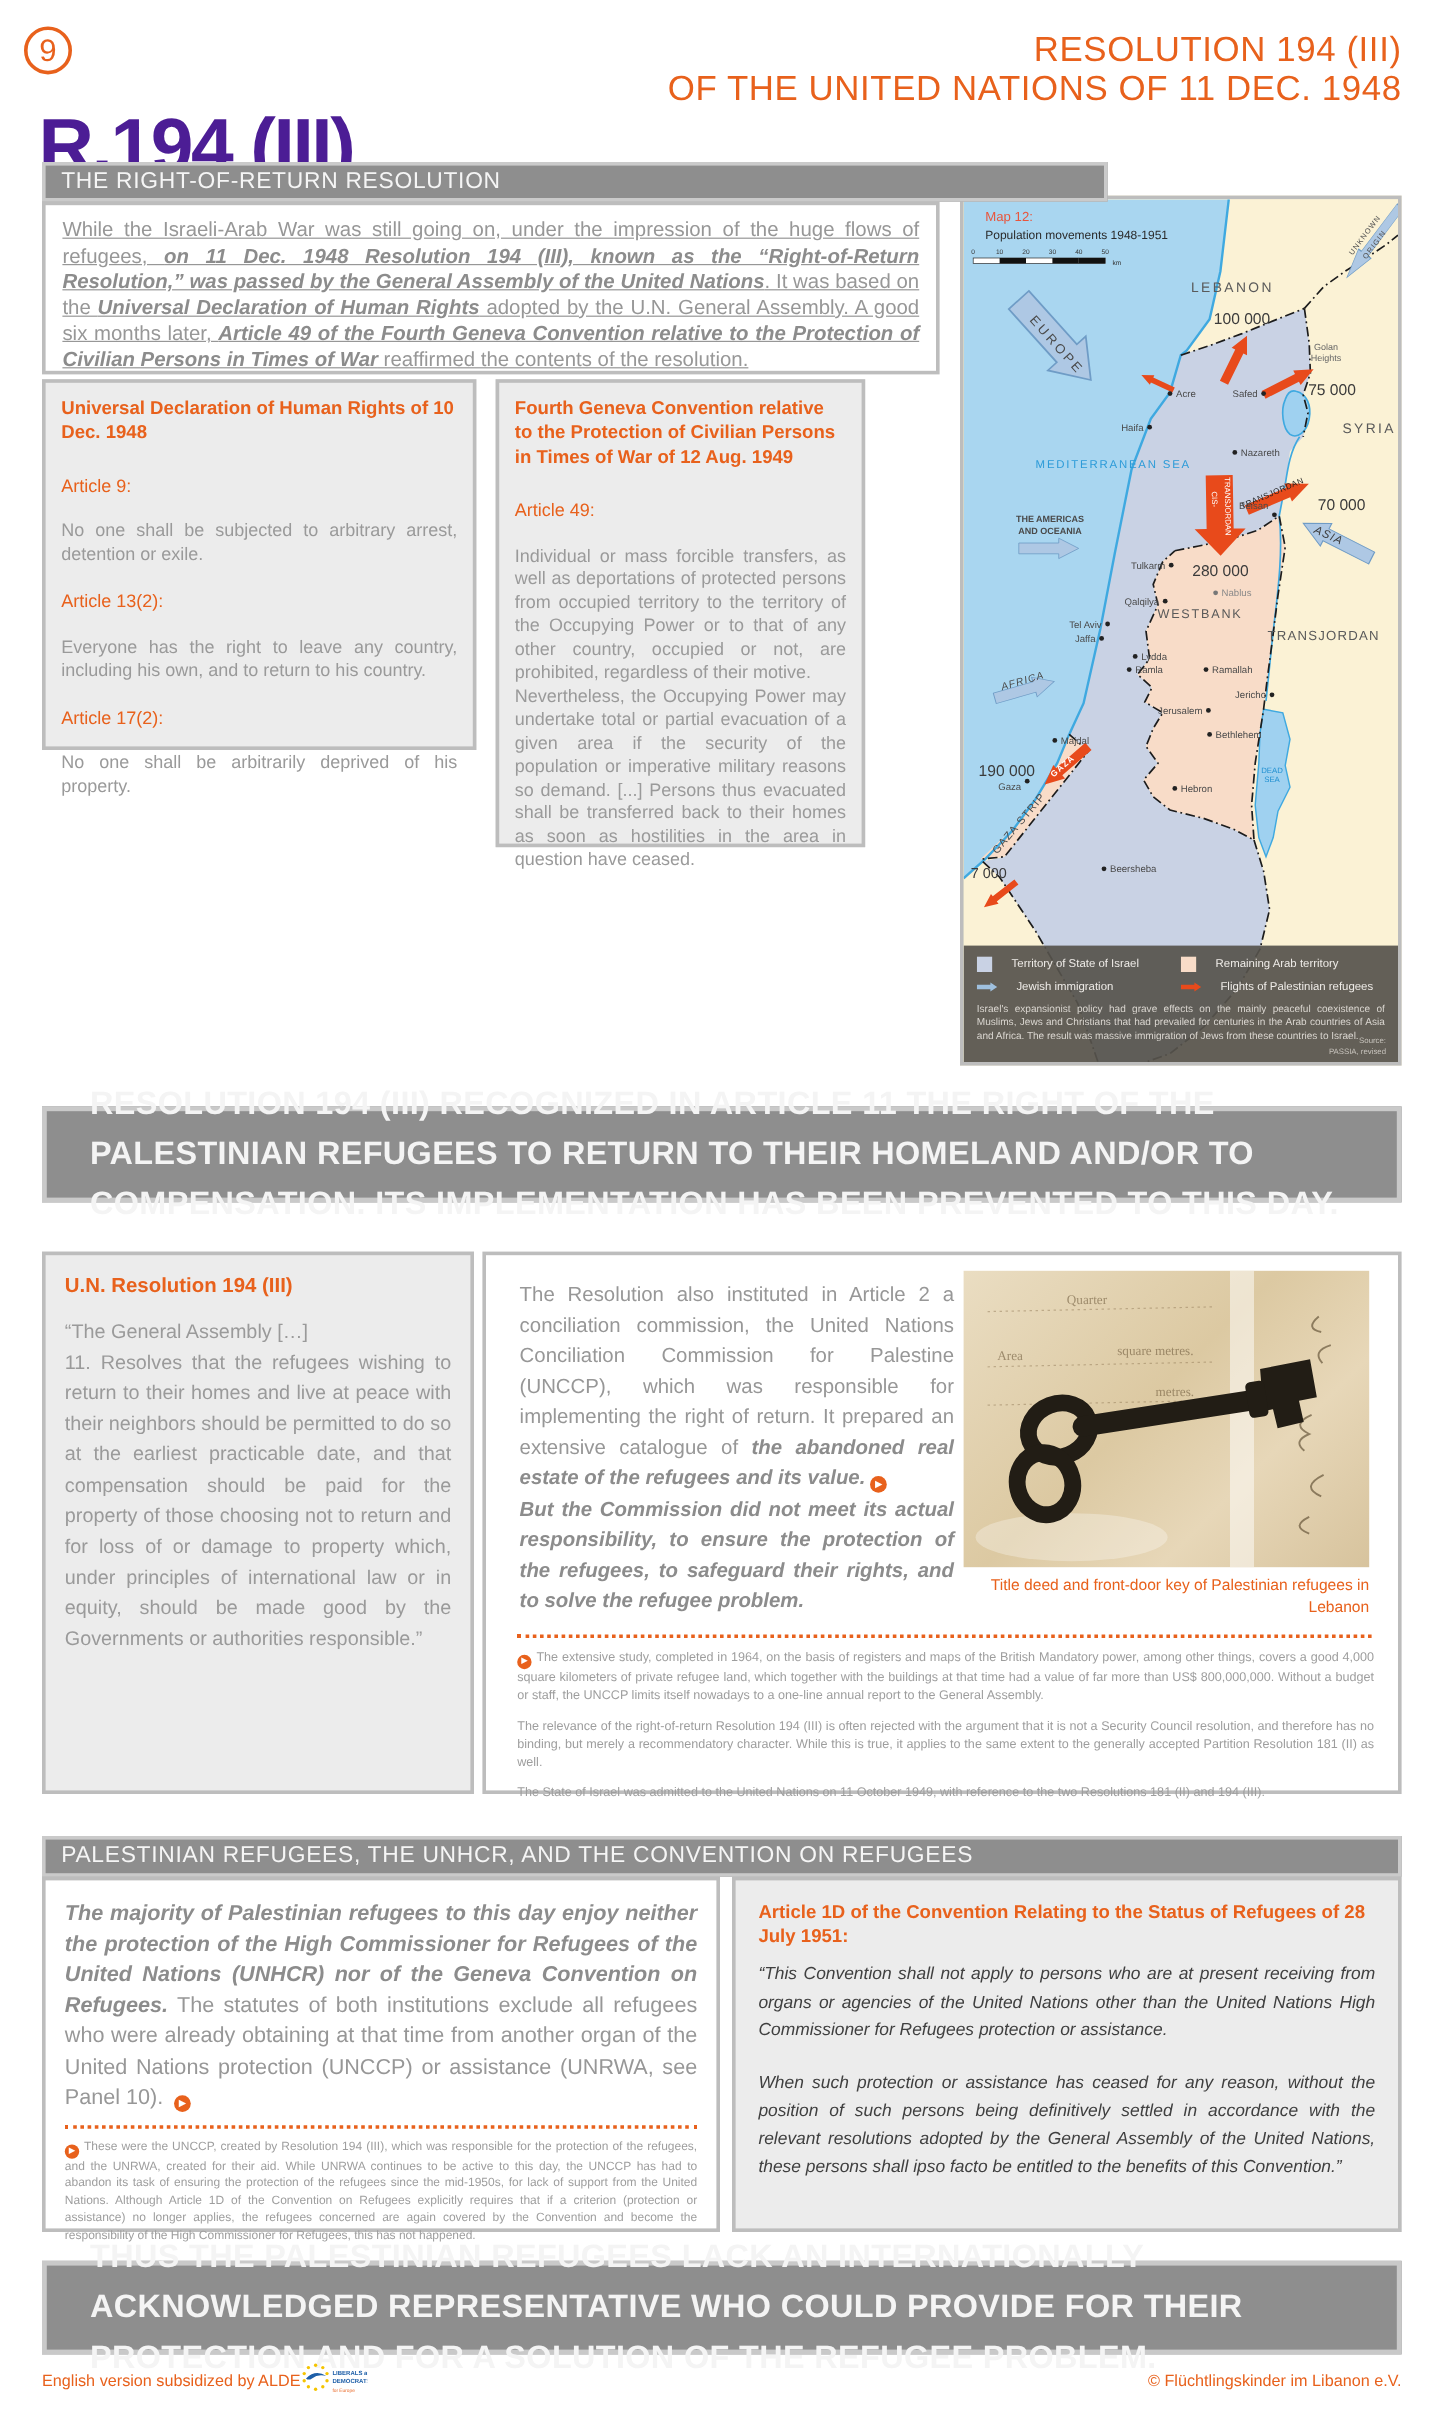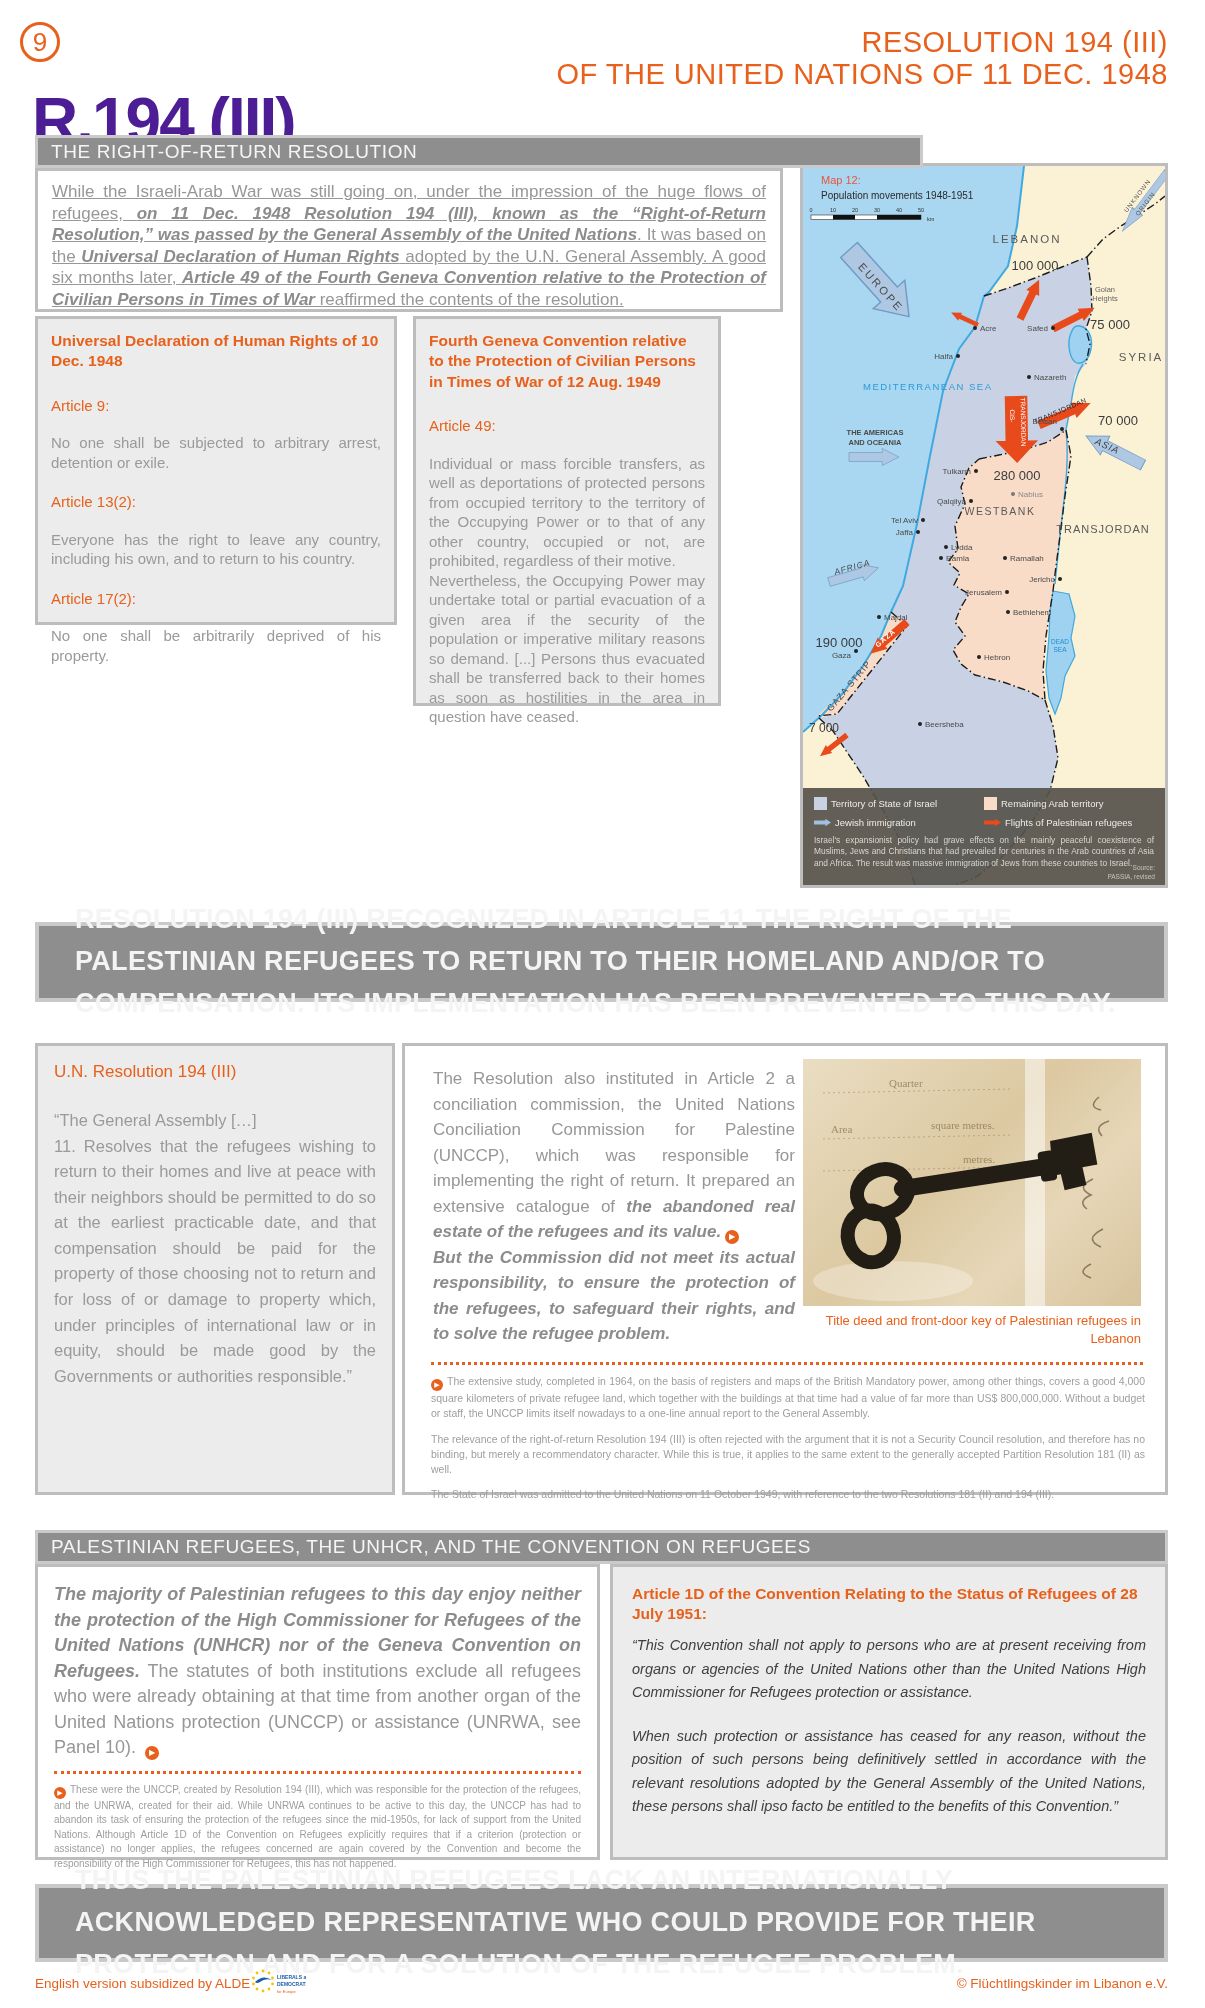--- a/index.html
+++ b/index.html
@@ -59,33 +59,33 @@
   .art-label { color:var(--accent); font-size:15px; margin-bottom:18px; text-align:left; }
   .art-text { margin-bottom:20px; }
 
   
   .map-box { background:#FBF2D5; border:3px solid var(--box_border); overflow:hidden; }
   .map-legend {
     position:absolute; left:0; bottom:0; width:100%; height:97px;
     background:rgba(86,82,76,.92); padding:9px 11px; color:#EFECE8;
   }
   .legend-grid { display:grid; grid-template-columns:1fr 1fr; row-gap:7px; }
-  .legend-item { display:flex; align-items:center; gap:4px; font-size:9.5px; }
+  .legend-item { display:flex; align-items:center; gap:16px; font-size:9.5px; }
   .legend-caption { font-size:8.4px; line-height:1.35; color:#DAD6D0; text-align:justify; margin-top:7px; }
   .legend-source { position:absolute; right:10px; bottom:4px; font-size:6.5px; color:#C8C4BD; text-align:right; line-height:1.3; }
   .map-svg text { font-family:"Liberation Sans", sans-serif; }
   .blue-arrow { fill:#AEC8E4; stroke:#6F9CC6; stroke-width:1.2; }
   .red-arrow  { fill:#E84A1B; }
   .flow-num { font-size:13px; fill:#3B3B3B; text-anchor:middle; }
   .city-dot { fill:#222; }
   .city-lab { font-size:8px; fill:#4a4a4a; }
   .region-lab { fill:#5a5a5a; }
 
   
-  .res-title { color:var(--accent); font-weight:400; font-size:17px; margin-bottom:26px; }
+  .res-title { color:var(--accent); font-weight:700; font-size:17px; margin-bottom:16px; }
   .res-quote { font-size:16.5px; line-height:1.55; color:#9A9A9A; text-align:justify; }
   .commission { font-size:17px; line-height:1.5; color:var(--body); text-align:justify; }
   .photo { background:linear-gradient(135deg,#EADDC2,#DCC9A2 45%,#E7D7B8 70%,#D7C39D); }
   .photo-caption { color:var(--accent); font-size:13px; line-height:1.35; text-align:right; }
   .footnote { font-size:10.5px; line-height:1.45; color:#9E9E9E; text-align:justify; margin-bottom:10px; }
 
   
   .lead { font-size:18px; line-height:1.42; color:var(--body); text-align:justify; }
   .lead .seg-bi { font-size:18px; }
   .s3-footnote { font-size:10px; line-height:1.45; color:#9E9E9E; text-align:justify; margin-top:9px; }

